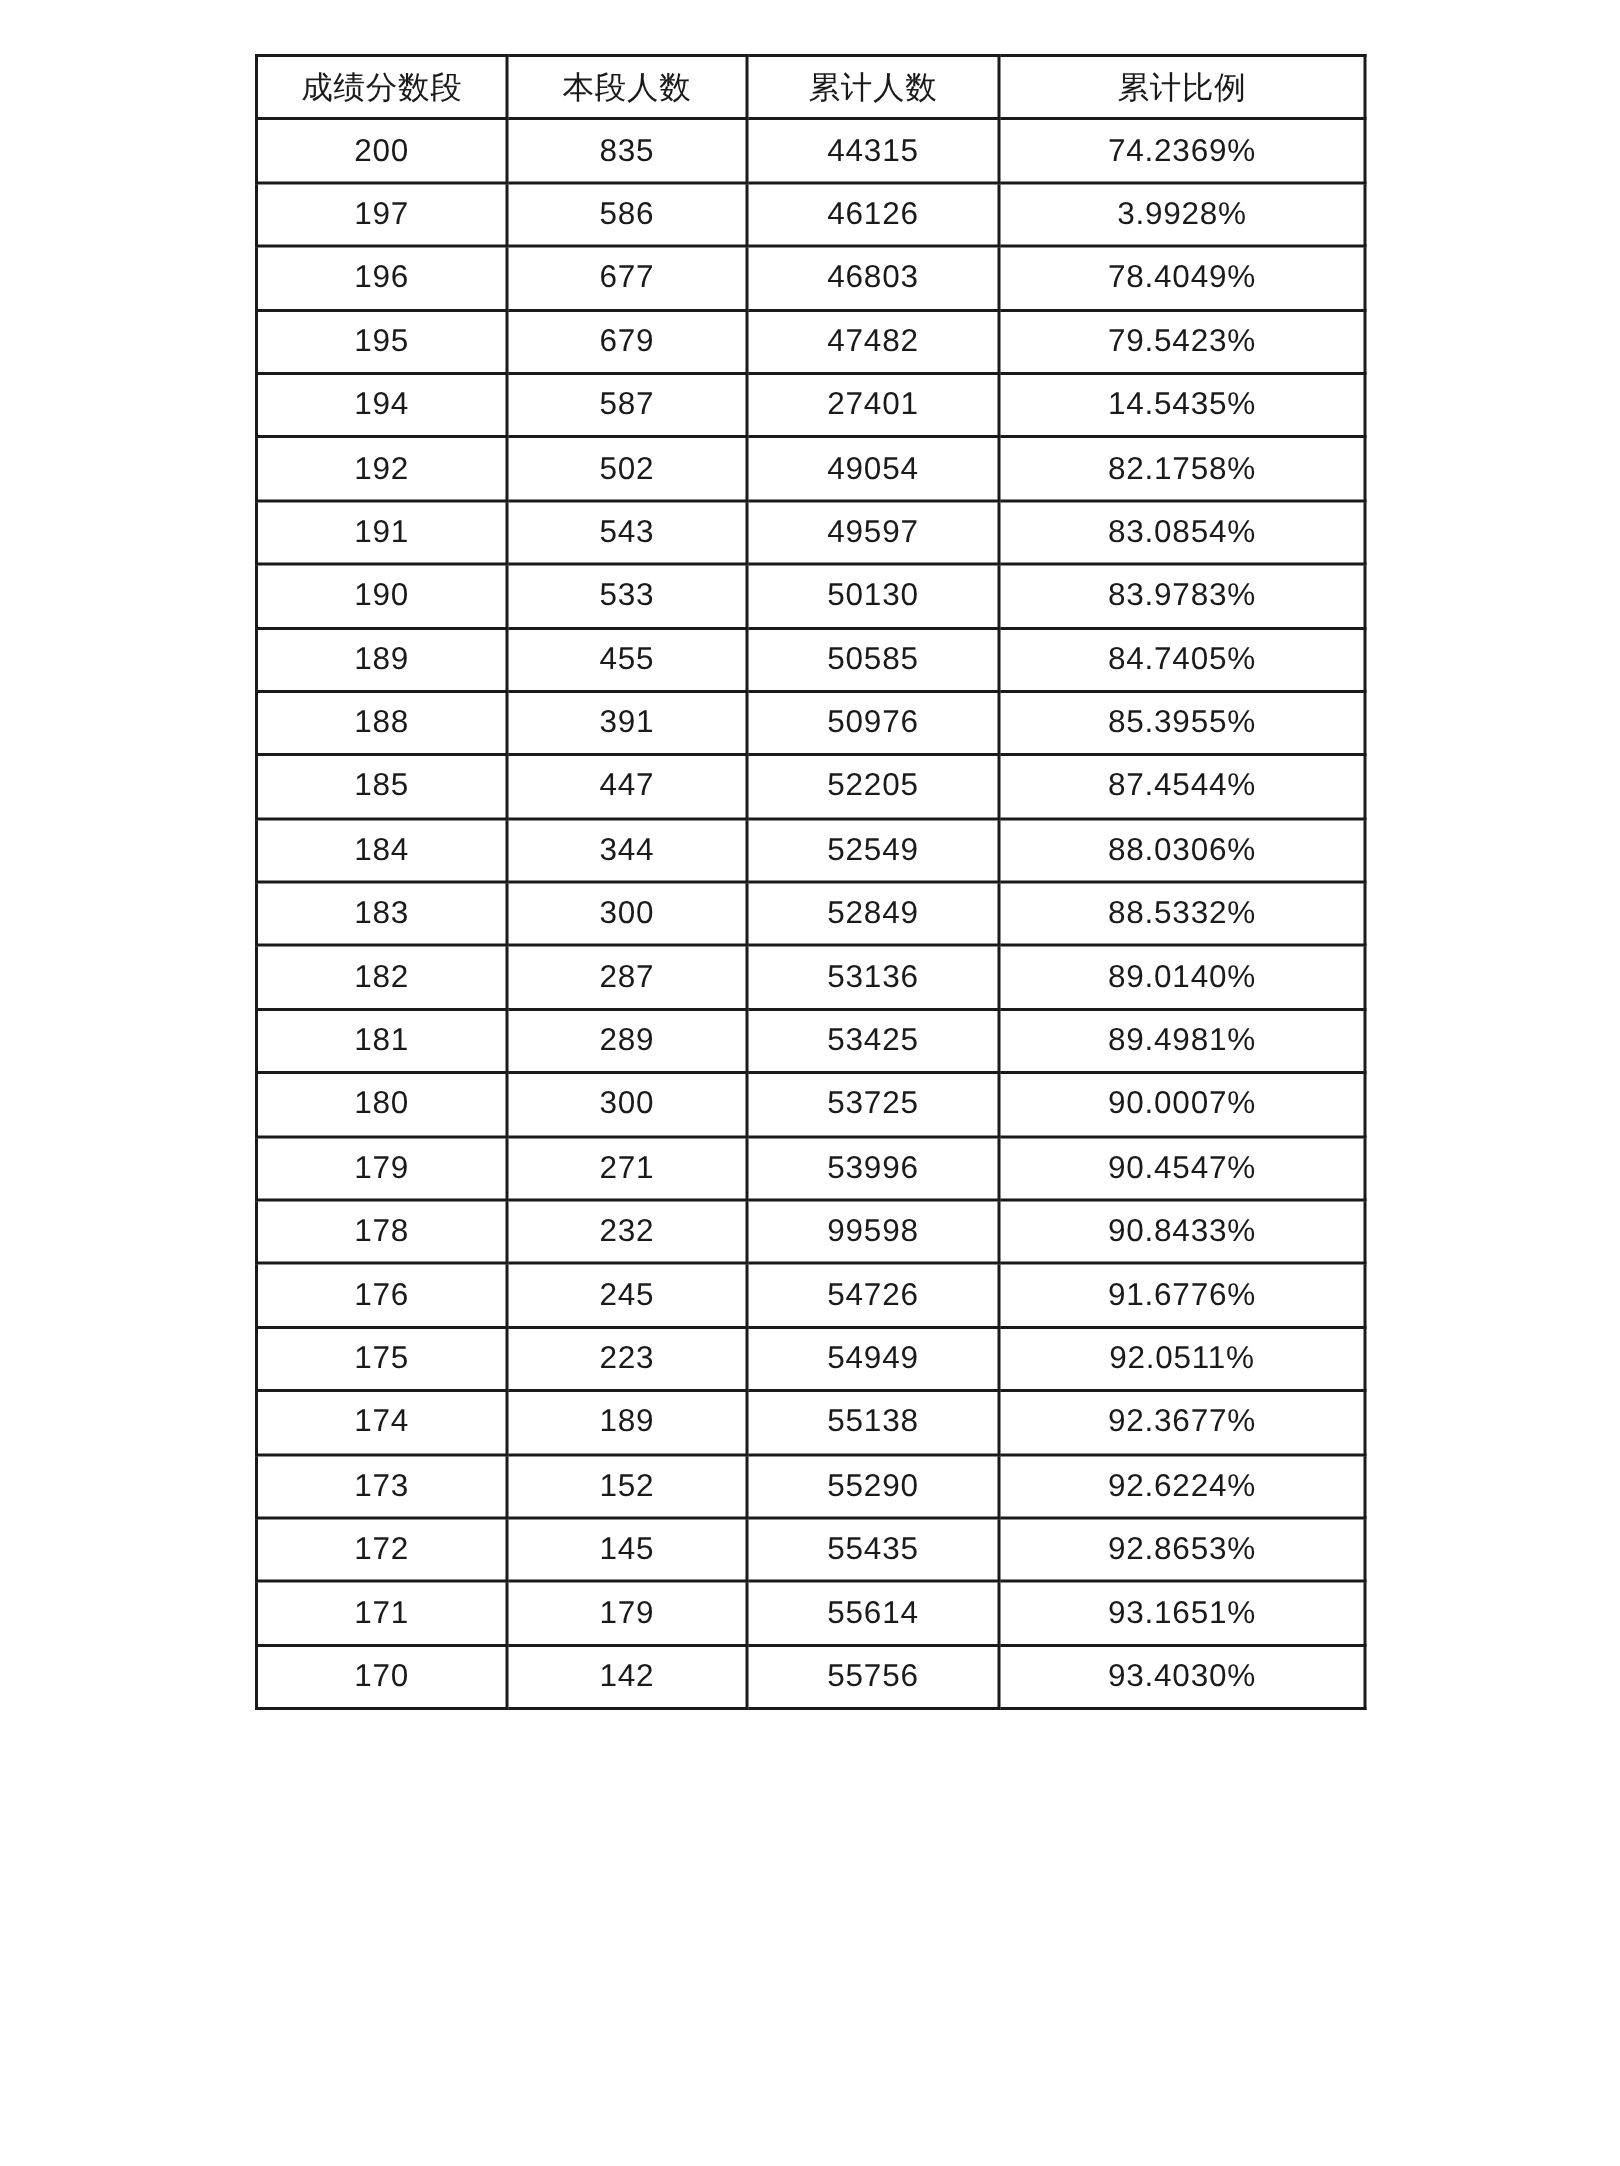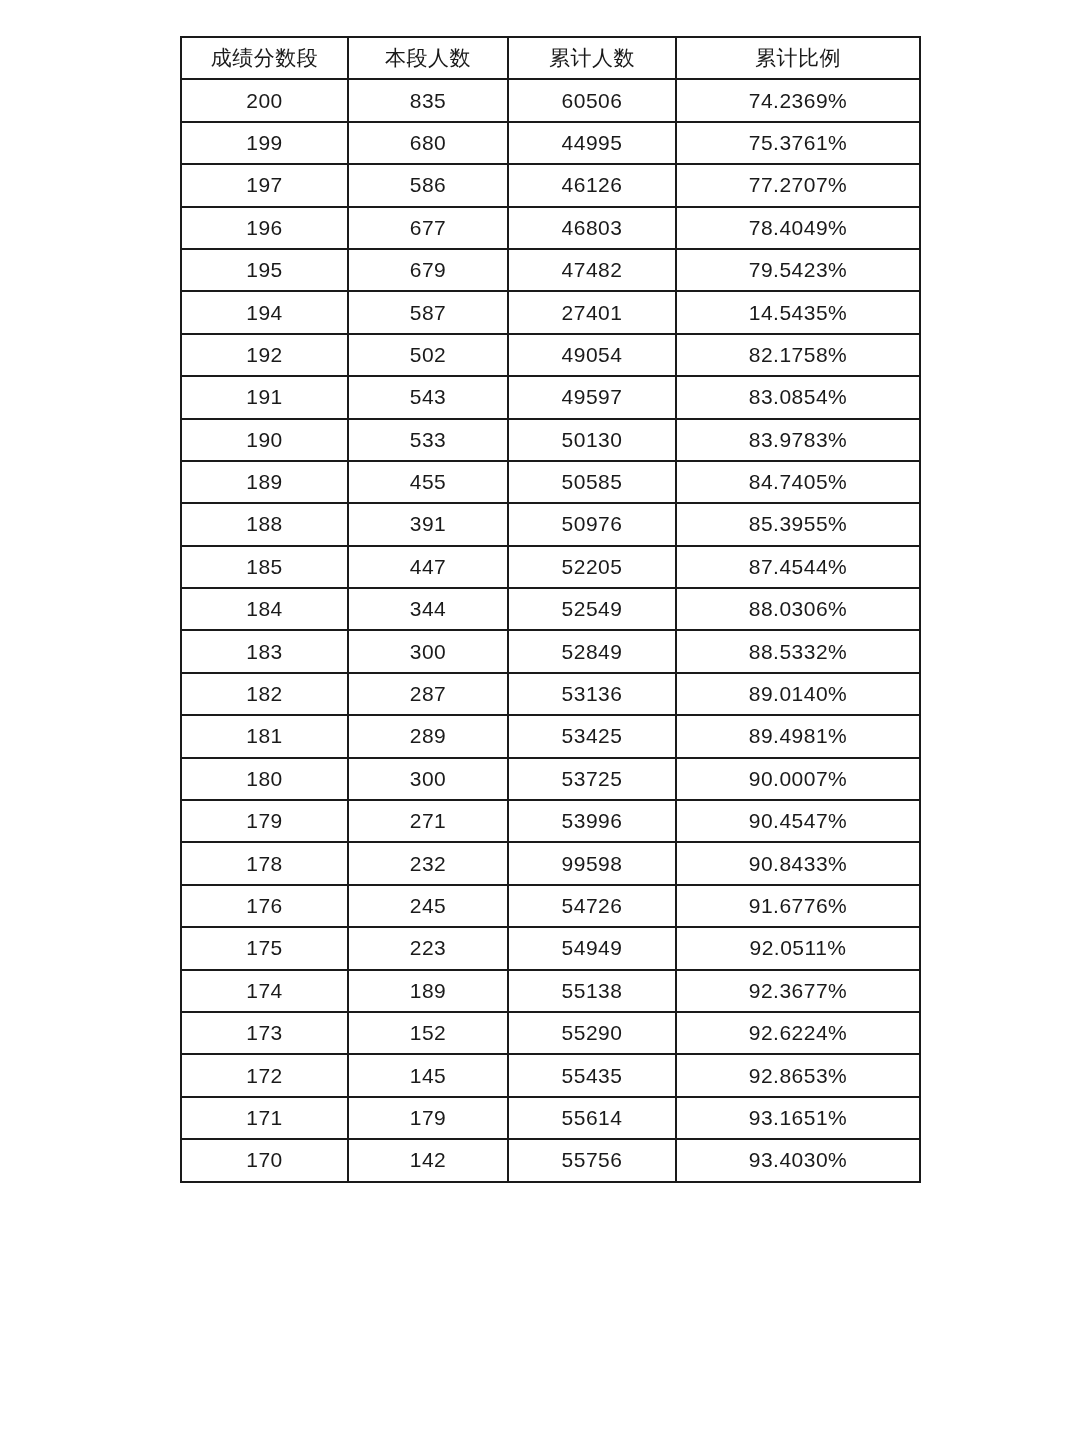--- a/index.html
+++ b/index.html
@@ -9,21 +9,21 @@
   body {
     position: relative;
     width: 1080px;
     height: 1444px;
     background: #ffffff;
     font-family: "Liberation Sans", sans-serif;
     color: #1a1a1a;
   }
   table.score-table {
     position: absolute;
-    left: 180px;
+    left: 170px;
     top: 36px;
     width: 739px;
     border-collapse: collapse;
     table-layout: fixed;
   }
   table.score-table th,
   table.score-table td {
     border: 2px solid #1a1a1a;
     text-align: center;
     vertical-align: middle;
@@ -55,34 +55,28 @@
       <th>成绩分数段</th>
       <th>本段人数</th>
       <th>累计人数</th>
       <th>累计比例</th>
     </tr>
   </thead>
   <tbody id="table-body">
       <tr>
         <td>200</td>
         <td>835</td>
-        <td>60506</td>
+        <td>44315</td>
         <td>74.2369%</td>
-      </tr>
-      <tr>
-        <td>199</td>
-        <td>680</td>
-        <td>44995</td>
-        <td>75.3761%</td>
       </tr>
       <tr>
         <td>197</td>
         <td>586</td>
         <td>46126</td>
-        <td>77.2707%</td>
+        <td>3.9928%</td>
       </tr>
       <tr>
         <td>196</td>
         <td>677</td>
         <td>46803</td>
         <td>78.4049%</td>
       </tr>
       <tr>
         <td>195</td>
         <td>679</td>

